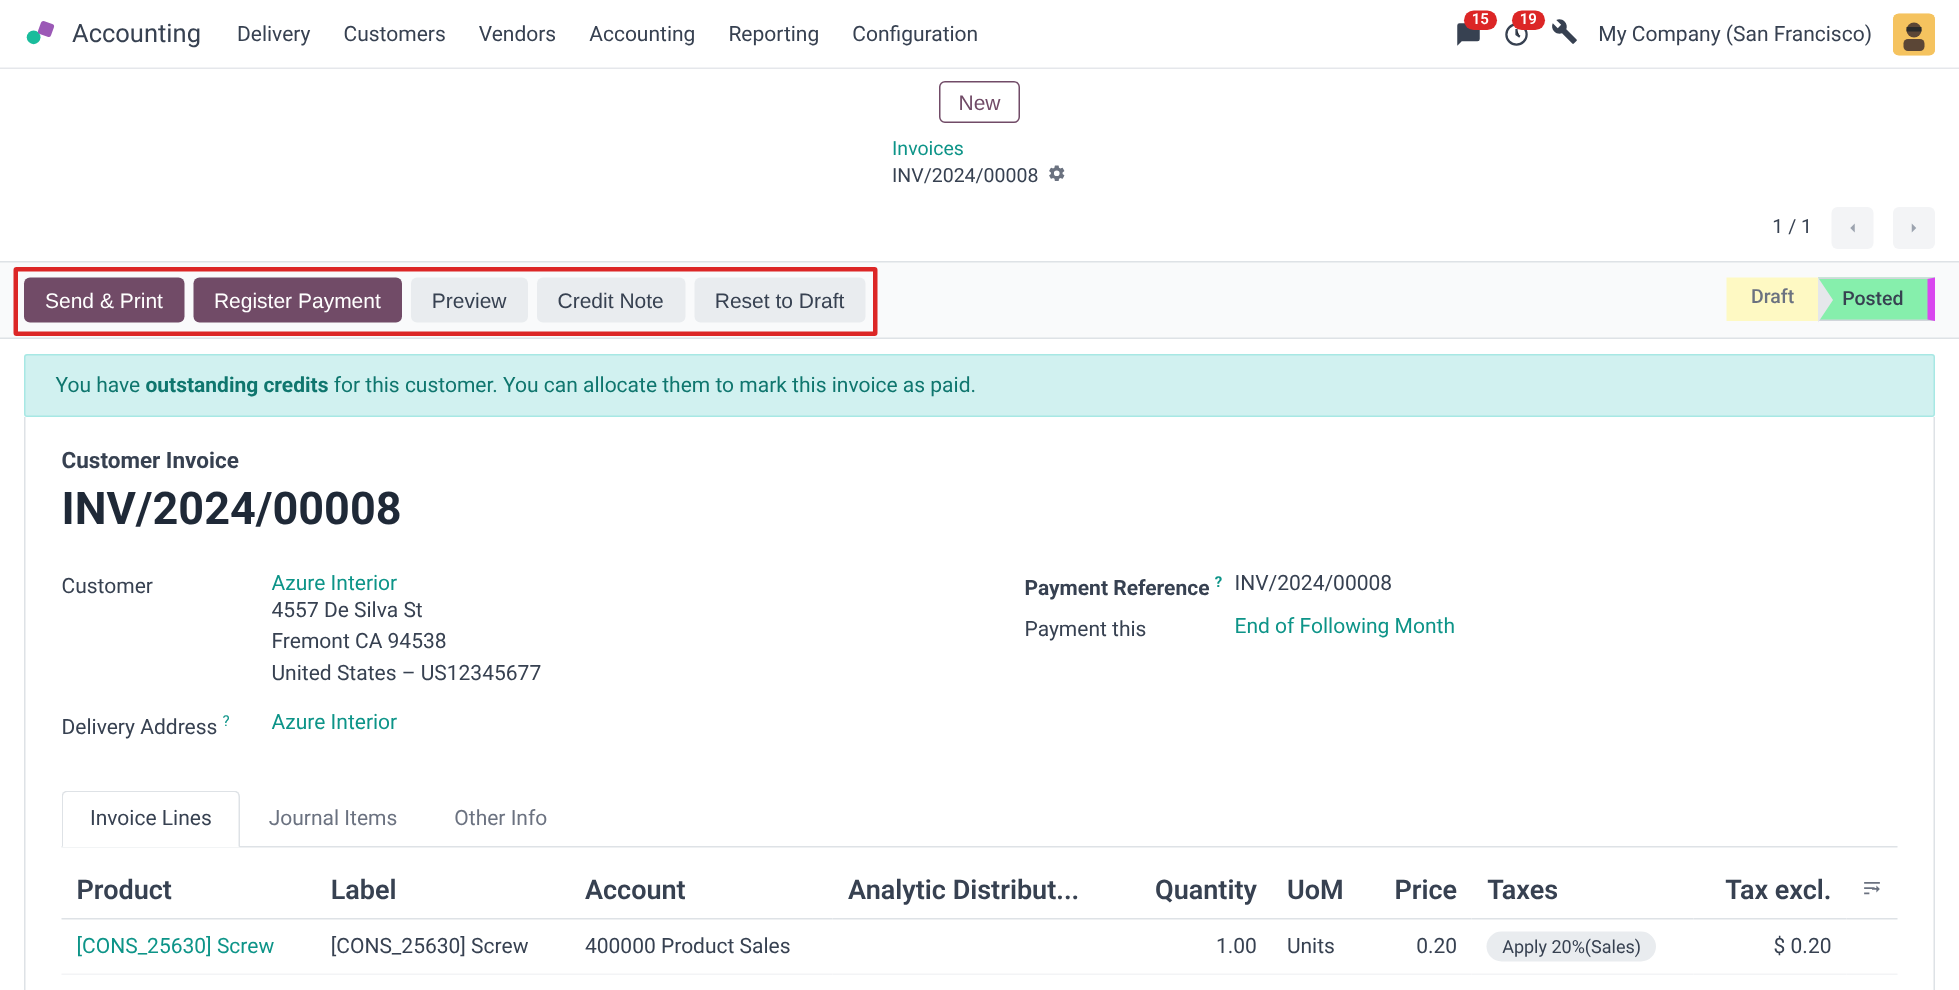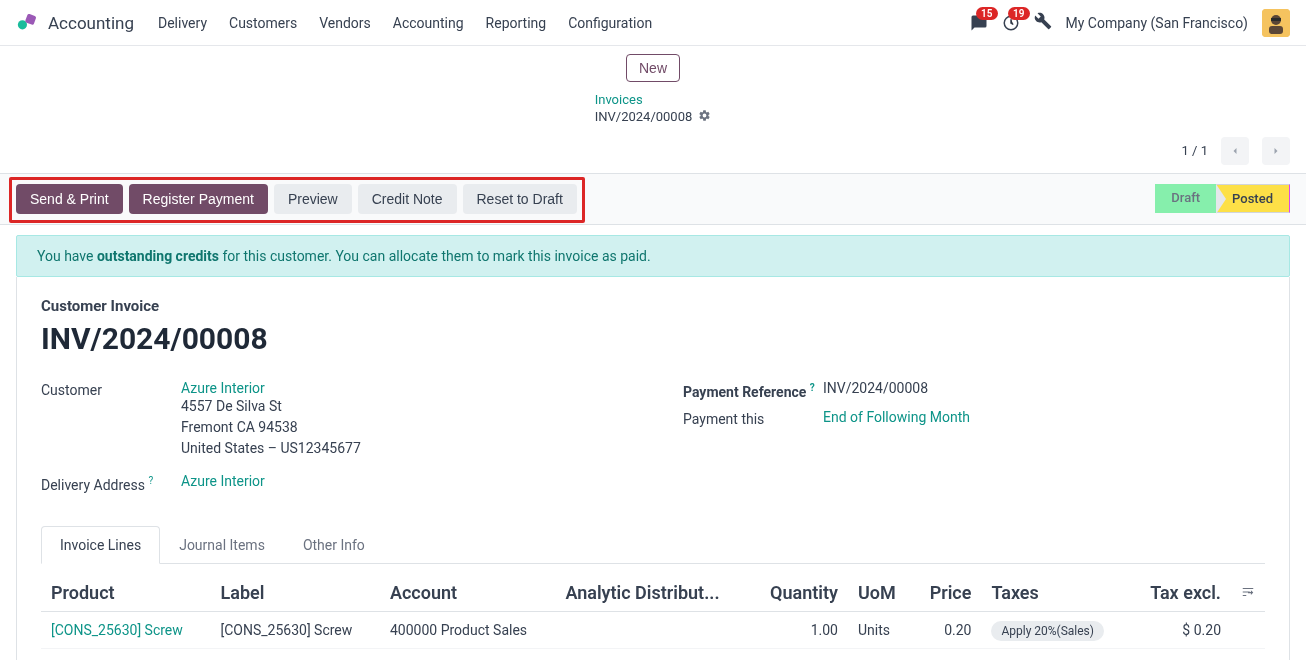--- a/index.html
+++ b/index.html
@@ -24,22 +24,22 @@
 .pager-text { font-size: 13px; color: #374151; }
 .pager-btn { width: 28px; height: 28px; border: none; background: #f3f4f6; border-radius: 4px; cursor: pointer; color: #9ca3af; display: inline-flex; align-items: center; justify-content: center; }
 .statusbar-wrap { border-top: 1px solid #dee2e6; border-bottom: 1px solid #dee2e6; background: #f9fafb; padding: 10px 16px; display: flex; align-items: center; position: relative; }
 .highlight-box { position: absolute; border: 3px solid #dc2626; top: 3px; left: 9px; width: 576px; height: 46px; pointer-events: none; border-radius: 2px; }
 .action-btns { display: flex; gap: 6px; }
 .btn { border: none; padding: 7px 14px; border-radius: 4px; font-size: 14px; cursor: pointer; font-weight: 500; }
 .btn-primary { background: #714b67; color: #fff; }
 .btn-secondary { background: #e9ecef; color: #374151; }
 .status-arrows { margin-left: auto; display: flex; }
 .status-step { padding: 6px 16px; font-size: 13px; position: relative; font-weight: 500; }
-.status-draft { background: #86efac; color: #6b7280; }
-.status-posted { background: #fde047; color: #374151; border-top: 1px solid #d1d5db; border-bottom: 1px solid #d1d5db; border-right: 1px solid #d946ef; }
+.status-draft { background: #fef9c3; color: #6b7280; }
+.status-posted { background: #86efac; color: #374151; border-top: 1px solid #d1d5db; border-bottom: 1px solid #d1d5db; border-right: 5px solid #d946ef; }
 .status-draft:after { content: ""; position: absolute; right: -10px; top: 0; width: 0; height: 0; border-top: 15px solid transparent; border-bottom: 15px solid transparent; border-left: 10px solid #e5e7eb; z-index: 1; }
 .info-banner { background: #d1f1f0; color: #0f766e; padding: 12px 20px; margin: 10px 16px 0 16px; border: 1px solid #a7e8e4; border-radius: 2px; font-size: 14px; }
 .info-banner b { font-weight: 700; }
 .sheet { margin: 0 16px; border: 1px solid #dee2e6; border-top: none; padding: 20px 24px; background: #fff; }
 .sheet-header { font-weight: 700; font-size: 15px; margin-bottom: 6px; }
 .doc-title { font-size: 30px; font-weight: 700; color: #1f2937; margin-bottom: 24px; }
 .fields-row { display: flex; gap: 60px; }
 .fields-col { flex: 1; }
 .field { display: flex; margin-bottom: 10px; font-size: 14px; }
 .field-label { width: 140px; color: #374151; flex-shrink: 0; padding-top: 2px; }

